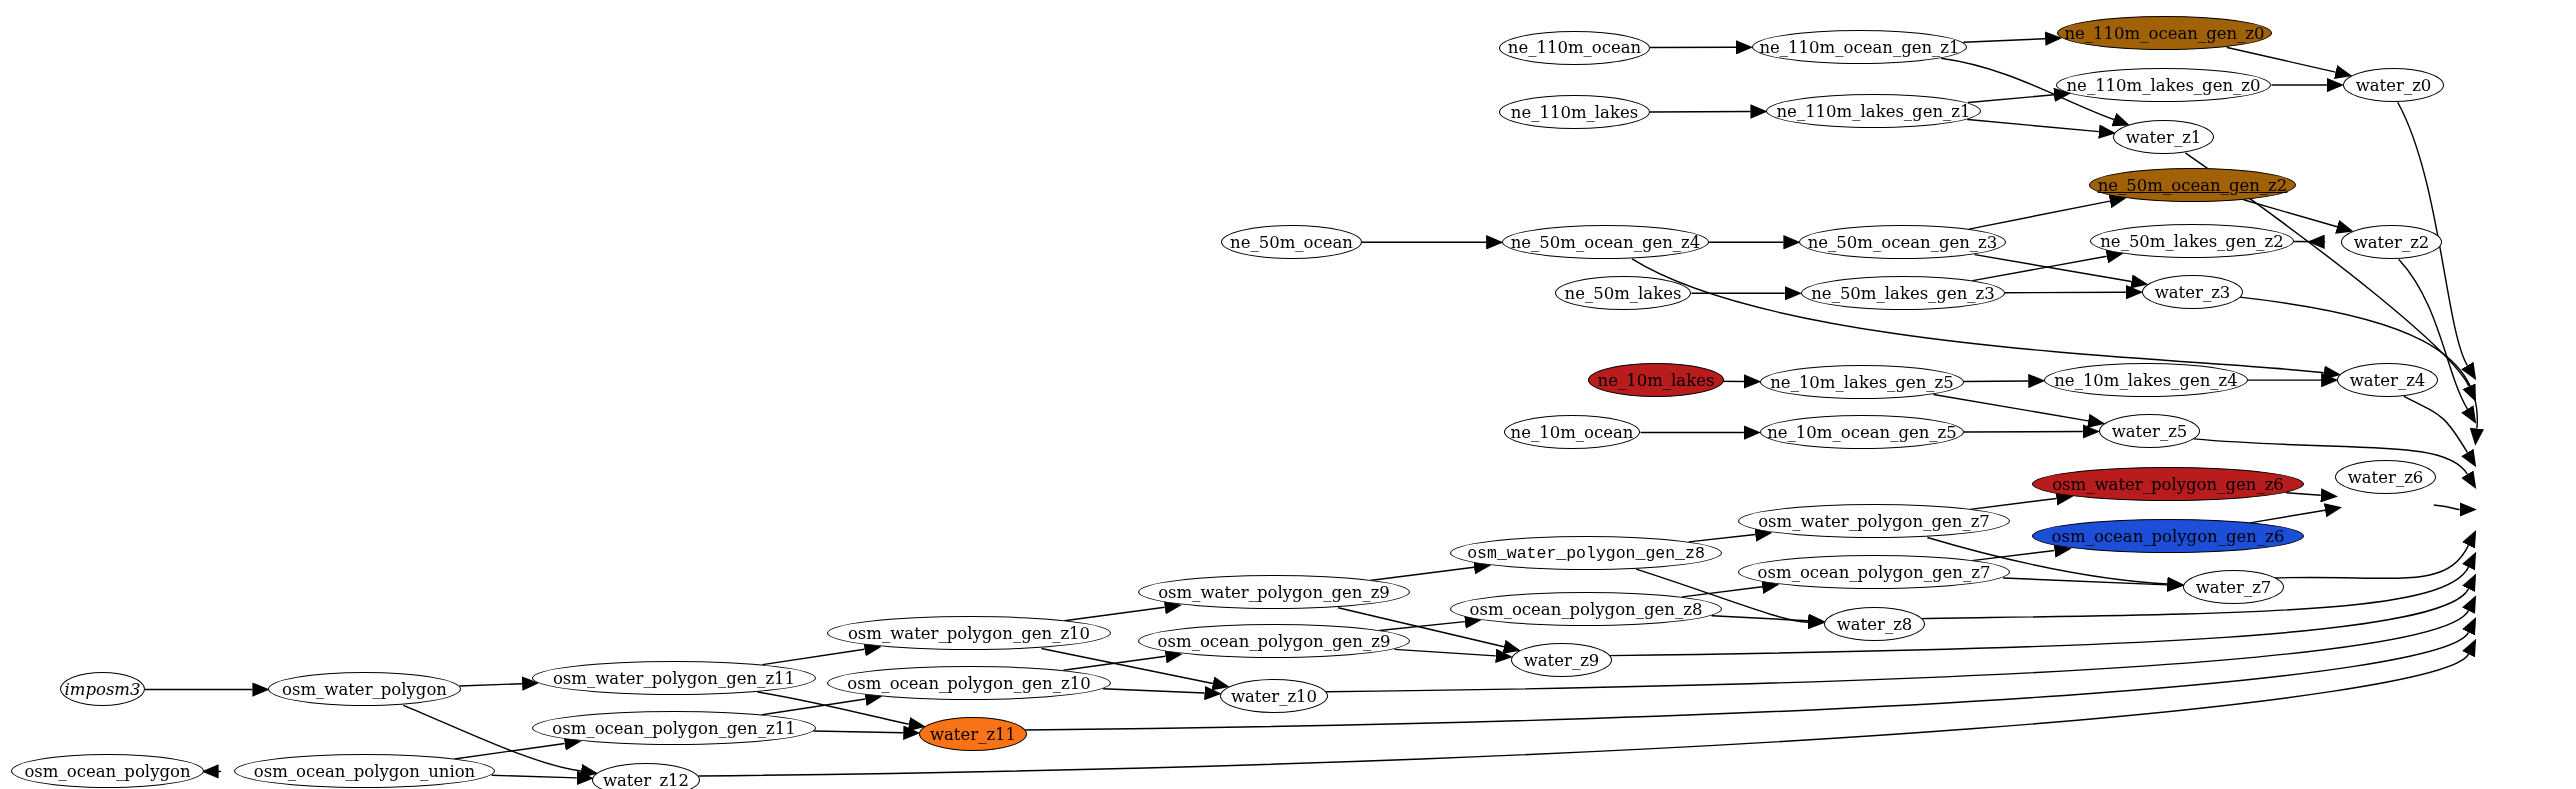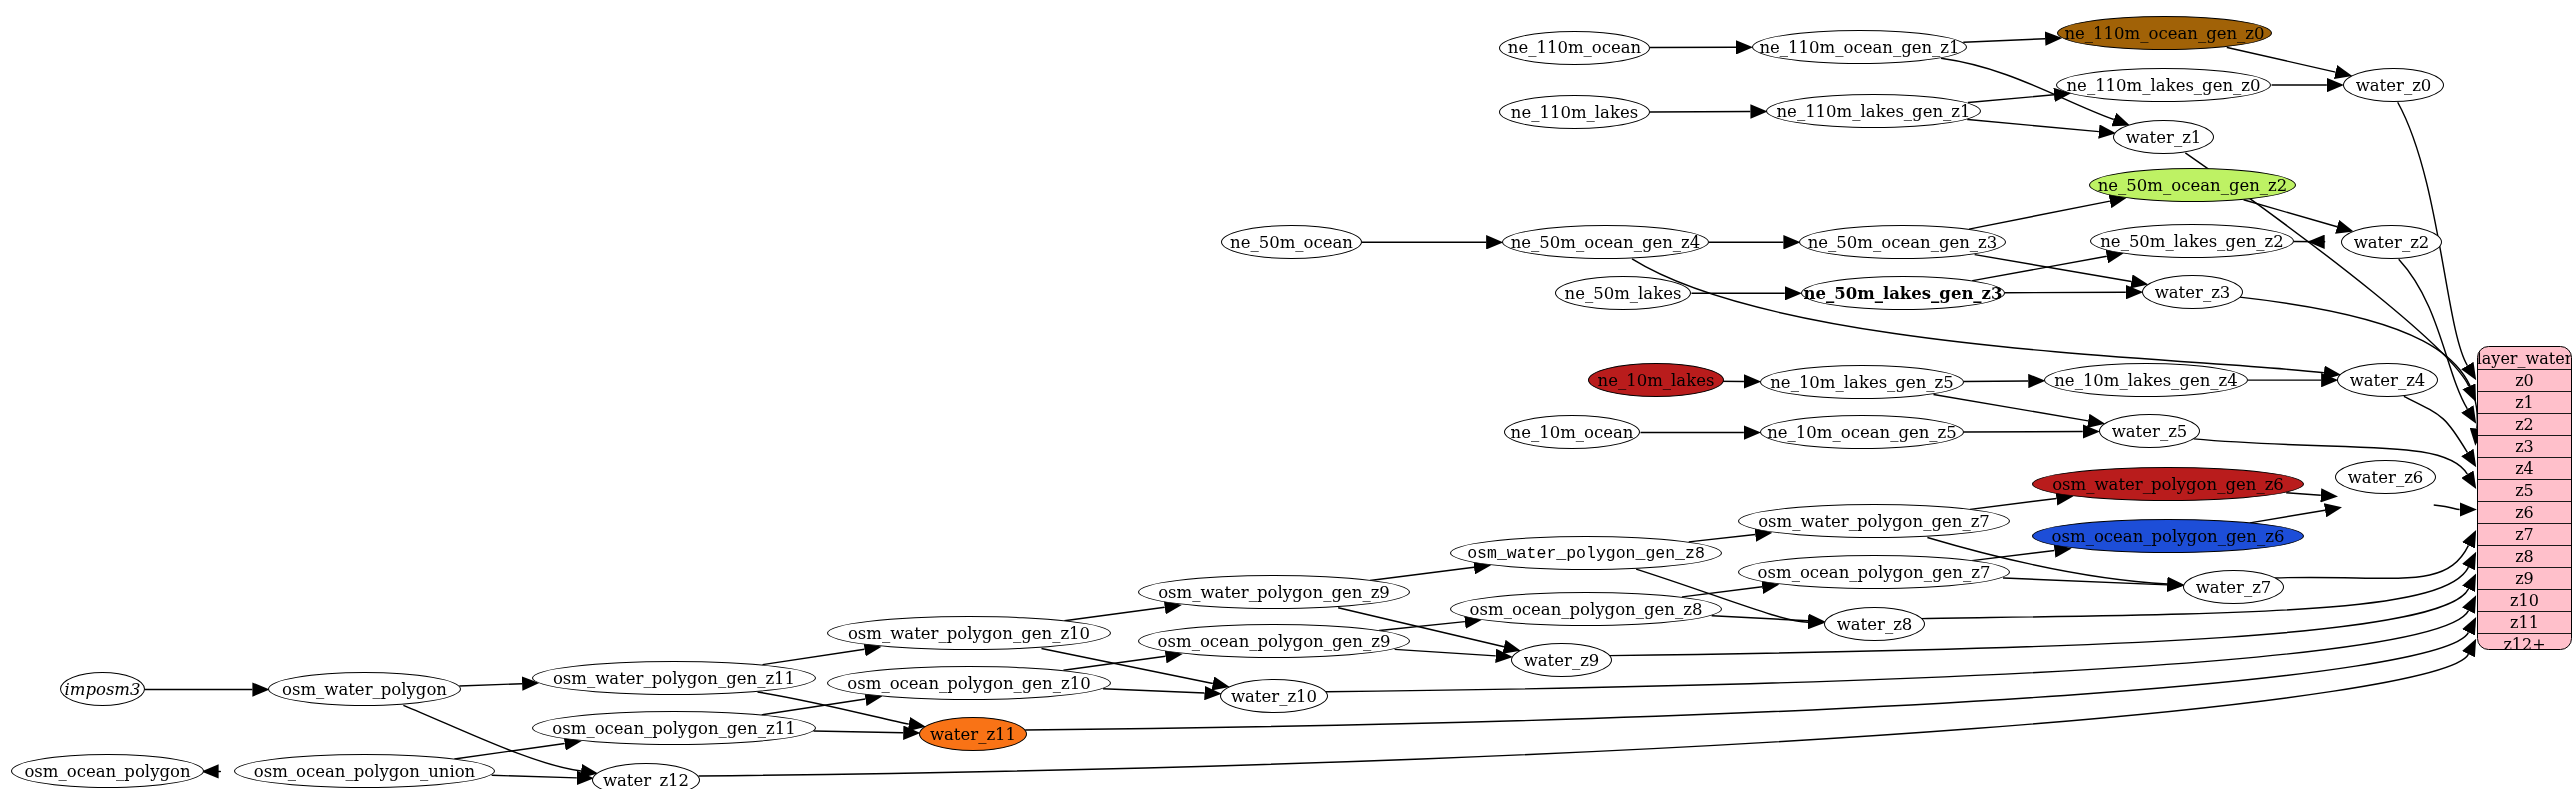--- a/index.html
+++ b/index.html
@@ -124,23 +124,23 @@
       <div class="node" style="left: 1752px; top: 16px; width: 215px; background: rgb(255, 255, 255); border-color: rgb(0, 0, 0);">ne_110m_ocean_gen_z1</div>
       <div class="node" style="left: 2057px; top: 2.2px; width: 215px; background: #a16207; border-color: rgb(0, 0, 0);">ne_110m_ocean_gen_z0</div>
       <div class="node" style="left: 1499px; top: 81px; width: 151px; background: rgb(255, 255, 255); border-color: rgb(0, 0, 0);">ne_110m_lakes</div>
       <div class="node" style="left: 1766px; top: 80px; width: 215px; background: rgb(255, 255, 255); border-color: rgb(0, 0, 0);">ne_110m_lakes_gen_z1</div>
       <div class="node" style="left: 2056px; top: 54px; width: 215px; background: rgb(255, 255, 255); border-color: rgb(0, 0, 0);">ne_110m_lakes_gen_z0</div>
       <div class="node" style="left: 2343px; top: 54px; width: 101px; background: rgb(255, 255, 255); border-color: rgb(0, 0, 0);">water_z0</div>
       <div class="node" style="left: 2113px; top: 106px; width: 101px; background: rgb(255, 255, 255); border-color: rgb(0, 0, 0);">water_z1</div>
       <div class="node" style="left: 1221px; top: 211px; width: 141px; background: rgb(255, 255, 255); border-color: rgb(0, 0, 0);">ne_50m_ocean</div>
       <div class="node" style="left: 1502px; top: 211px; width: 207px; background: rgb(255, 255, 255); border-color: rgb(0, 0, 0);">ne_50m_ocean_gen_z4</div>
       <div class="node" style="left: 1799px; top: 211px; width: 207px; background: rgb(255, 255, 255); border-color: rgb(0, 0, 0);">ne_50m_ocean_gen_z3</div>
-      <div class="node" style="left: 2089px; top: 154px; width: 207px; background: #bef264; border-color: rgb(0, 0, 0);">ne_50m_ocean_gen_z2</div>
+      <div class="node" style="left: 2089px; top: 154px; width: 207px; background: #a16207; border-color: rgb(0, 0, 0); text-decoration: underline;">ne_50m_ocean_gen_z2</div>
       <div class="node" style="left: 1555px; top: 262px; width: 136px; background: rgb(255, 255, 255); border-color: rgb(0, 0, 0);">ne_50m_lakes</div>
-      <div class="node" style="left: 1801px; top: 262px; width: 204px; background: rgb(255, 255, 255); border-color: rgb(0, 0, 0); font-weight: bold;">ne_50m_lakes_gen_z3</div>
+      <div class="node" style="left: 1801px; top: 262px; width: 204px; background: rgb(255, 255, 255); border-color: rgb(0, 0, 0);">ne_50m_lakes_gen_z3</div>
       <div class="node" style="left: 2090px; top: 210px; width: 204px; background: rgb(255, 255, 255); border-color: rgb(0, 0, 0);">ne_50m_lakes_gen_z2</div>
       <div class="node" style="left: 2341px; top: 211px; width: 101px; background: rgb(255, 255, 255); border-color: rgb(0, 0, 0);">water_z2</div>
       <div class="node" style="left: 2142px; top: 261px; width: 101px; background: rgb(255, 255, 255); border-color: rgb(0, 0, 0);">water_z3</div>
       <div class="node" style="left: 1588px; top: 349px; width: 136px; background: #b91c1c; border-color: rgb(0, 0, 0);">ne_10m_lakes</div>
       <div class="node" style="left: 1760px; top: 351px; width: 204px; background: rgb(255, 255, 255); border-color: rgb(0, 0, 0);">ne_10m_lakes_gen_z5</div>
       <div class="node" style="left: 2044px; top: 349px; width: 204px; background: rgb(255, 255, 255); border-color: rgb(0, 0, 0);">ne_10m_lakes_gen_z4</div>
       <div class="node" style="left: 2337px; top: 349px; width: 101px; background: rgb(255, 255, 255); border-color: rgb(0, 0, 0);">water_z4</div>
       <div class="node" style="left: 1504px; top: 401px; width: 136px; background: rgb(255, 255, 255); border-color: rgb(0, 0, 0);">ne_10m_ocean</div>
       <div class="node" style="left: 1760px; top: 401px; width: 204px; background: rgb(255, 255, 255); border-color: rgb(0, 0, 0);">ne_10m_ocean_gen_z5</div>
       <div class="node" style="left: 2099px; top: 400px; width: 101px; background: rgb(255, 255, 255); border-color: rgb(0, 0, 0);">water_z5</div>
@@ -162,30 +162,14 @@
       <div class="node" style="left: 532px; top: 647px; width: 284px; background: rgb(255, 255, 255); border-color: rgb(0, 0, 0);">osm_water_polygon_gen_z11</div>
       <div class="node" style="left: 532px; top: 697px; width: 284px; background: rgb(255, 255, 255); border-color: rgb(0, 0, 0);">osm_ocean_polygon_gen_z11</div>
       <div class="node" style="left: 919px; top: 703px; width: 108px; background: #f97316; border-color: rgb(0, 0, 0);">water_z11</div>
       <div class="node" style="left: 60px; top: 658px; width: 85px; background: rgb(255, 255, 255); border-color: rgb(0, 0, 0); font-style: italic;">imposm3</div>
       <div class="node" style="left: 268px; top: 658px; width: 193px; background: rgb(255, 255, 255); border-color: rgb(0, 0, 0);">osm_water_polygon</div>
       <div class="node" style="left: 11px; top: 740px; width: 193px; background: rgb(255, 255, 255); border-color: rgb(0, 0, 0);">osm_ocean_polygon</div>
       <div class="node" style="left: 234px; top: 740px; width: 261px; background: rgb(255, 255, 255); border-color: rgb(0, 0, 0);">osm_ocean_polygon_union</div>
       <div class="node" style="left: 592px; top: 749px; width: 108px; background: rgb(255, 255, 255); border-color: rgb(0, 0, 0);">water_z12</div>
     </div>
 
-  <div id="layer-table" style="left: 2477px; top: 332px; width: 95px; height: 304px; background: rgb(255, 192, 203);">
-      <div class="trow" style="height: 22px;">layer_water</div>
-      <div class="trow" style="height: 22px;">z0</div>
-      <div class="trow" style="height: 22px;">z1</div>
-      <div class="trow" style="height: 22px;">z2</div>
-      <div class="trow" style="height: 22px;">z3</div>
-      <div class="trow" style="height: 22px;">z4</div>
-      <div class="trow" style="height: 22px;">z5</div>
-      <div class="trow" style="height: 22px;">z6</div>
-      <div class="trow" style="height: 22px;">z7</div>
-      <div class="trow" style="height: 22px;">z8</div>
-      <div class="trow" style="height: 22px;">z9</div>
-      <div class="trow" style="height: 22px;">z10</div>
-      <div class="trow" style="height: 22px;">z11</div>
-      <div class="trow" style="height: 22px;">z12+</div>
-    </div>
 </div>
 
 
 </body></html>

